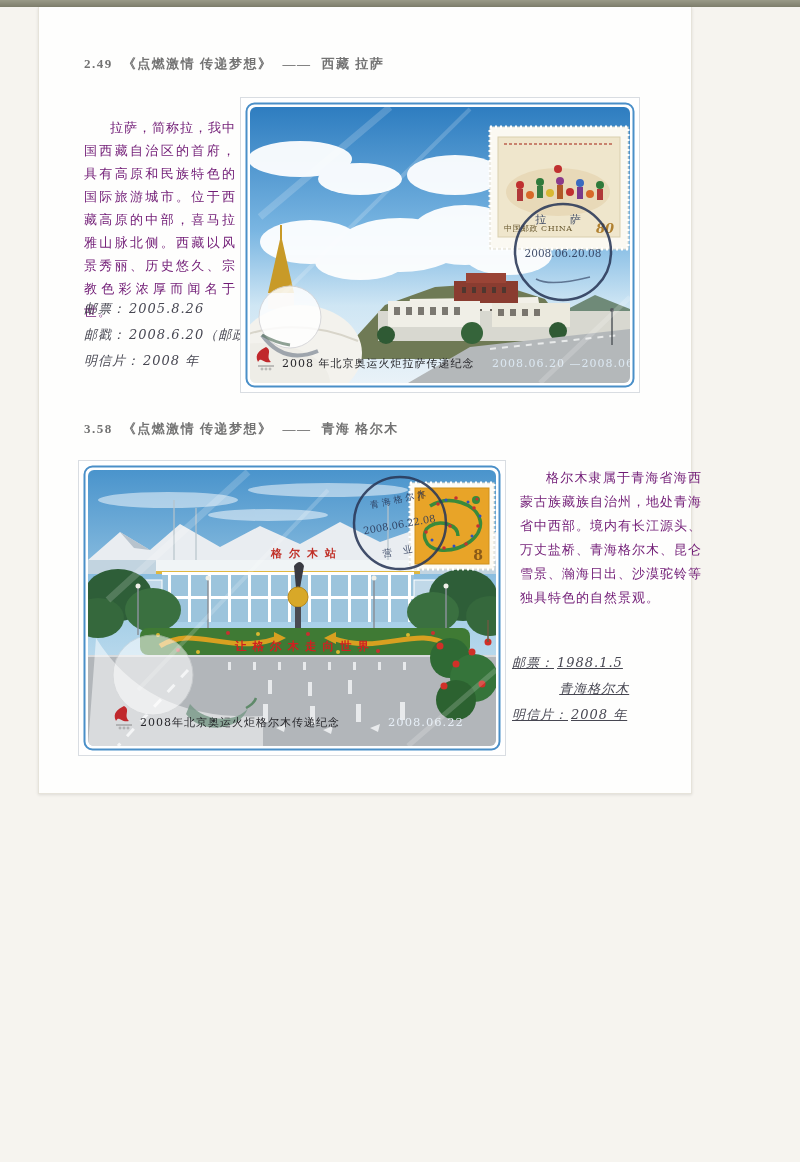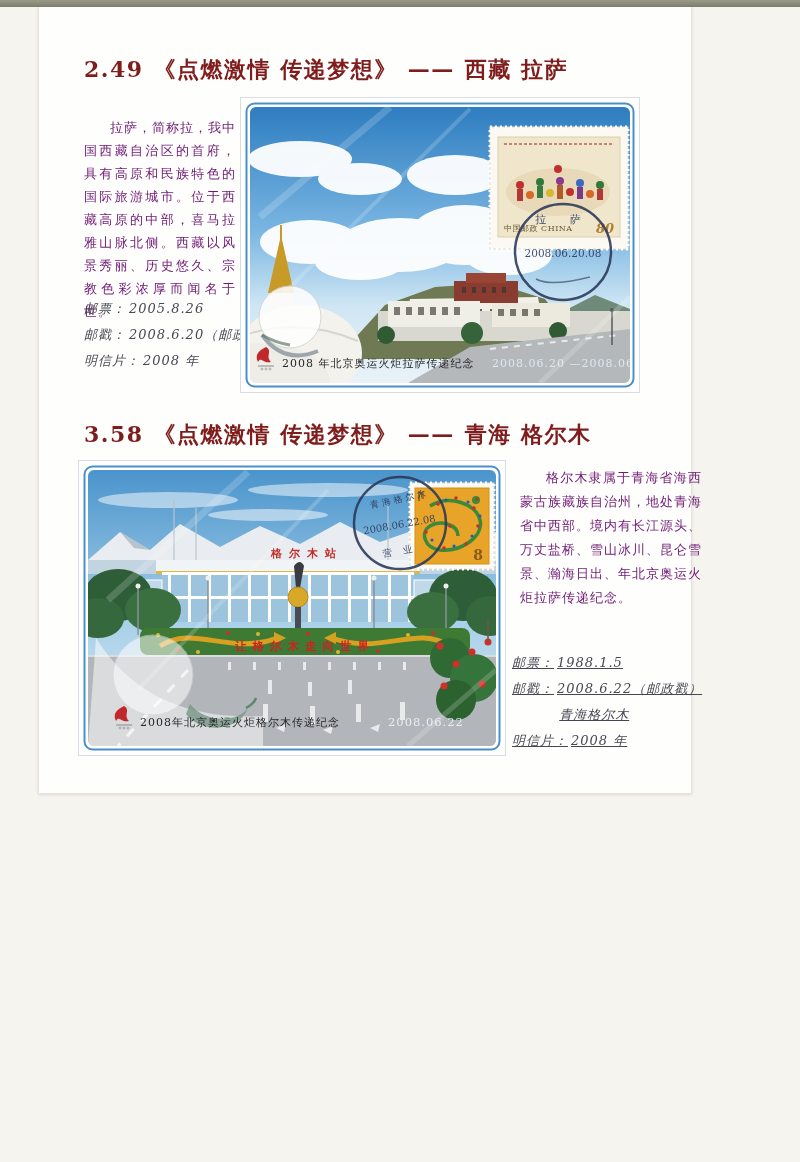--- a/index.html
+++ b/index.html
@@ -7,22 +7,22 @@
     width:800px;height:1162px;position:relative;
     background:#f6f4ef;
     font-family:"DejaVu Serif", serif;
     overflow:hidden;
   }
   .scan-top{position:absolute;left:0;top:0;width:800px;height:7px;
     background:linear-gradient(#9a9a88,#7e7e6c);}
   .sheet{position:absolute;left:38px;top:7px;width:652px;height:786px;
     background:#fefefd;border:1px solid #e6e3da;border-top:none;
     box-shadow:0 1px 3px rgba(0,0,0,0.10);}
-  .sec-title{position:absolute;font-size:22px;font-weight:bold;color:#7f1d1d;
-    letter-spacing:1.5px;white-space:nowrap;}
+  .sec-title{position:absolute;font-size:13px;font-weight:bold;color:#737373;
+    letter-spacing:1.5px;white-space:nowrap;font-family:Liberation Serif, serif;}
   .sec-title .gap{display:inline-block;width:10px;}
   .para{position:absolute;color:#701a75;font-size:13px;
     line-height:23px;text-indent:2em;text-align:justify;letter-spacing:1px;}
   .details{position:absolute;font-style:italic;color:#474752;font-size:13px;
     letter-spacing:1px;}
   .detail-row{height:26px;line-height:26px;white-space:nowrap;}
   .detail-row.indent{padding-left:3.4em;}
   .dlabel{margin-right:3px;}
   .card{position:absolute;}
   .card svg{display:block;}
@@ -206,25 +206,24 @@
       <path d="M300,286 L390,200" stroke-width="5"></path>
     </g>
   </g>
 </svg>
 </div>
 
 <div class="sec-title" style="left:84px;top:420px;">
   <span>3.58</span><span class="gap"></span><span>《点燃激情  传递梦想》</span><span class="gap"></span><span>——</span><span class="gap"></span><span>青海  格尔木</span>
 </div>
 
-<div class="para" style="left:520px;top:466px;width:182px;line-height:24px;">格尔木隶属于青海省海西蒙古族藏族自治州，地处青海省中西部。境内有长江源头、万丈盐桥、雪山冰川、昆仑雪景、瀚海日出、年北京奥运火炬拉萨传递纪念。</div>
+<div class="para" style="left:520px;top:466px;width:182px;line-height:24px;">格尔木隶属于青海省海西蒙古族藏族自治州，地处青海省中西部。境内有长江源头、万丈盐桥、青海格尔木、昆仑雪景、瀚海日出、沙漠驼铃等独具特色的自然景观。</div>
 
 <div class="details" style="left:512px;top:650px;text-decoration:underline;">
   <div class="detail-row"><span class="dlabel">邮票：</span><span>1988.1.5</span></div>
-  <div class="detail-row"><span class="dlabel">邮戳：</span><span>2008.6.22（邮政戳）</span></div>
   <div class="detail-row indent"><span class="dlabel"></span><span>青海格尔木</span></div>
   <div class="detail-row"><span class="dlabel">明信片：</span><span>2008 年</span></div>
 </div>
 
 <div class="card" style="left:78px;top:460px;width:428px;height:296px;">
 <svg width="428" height="296" viewBox="0 0 428 296" xmlns="http://www.w3.org/2000/svg">
   <defs>
     <linearGradient id="sky2" x1="0" y1="0" x2="0" y2="1">
       <stop offset="0" stop-color="#4a94cc"></stop>
       <stop offset="0.55" stop-color="#a8d0e8"></stop>

